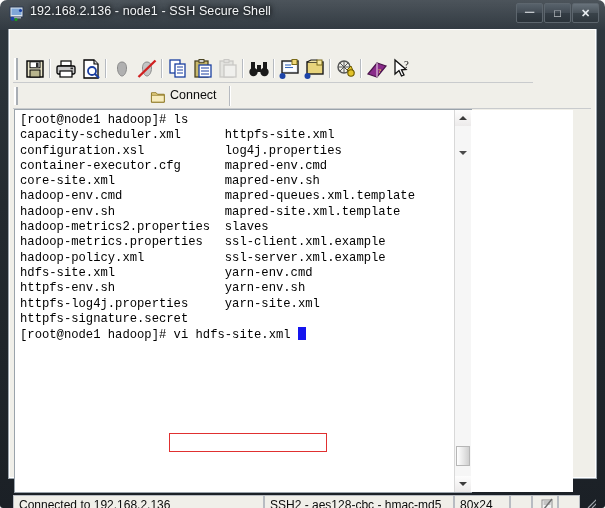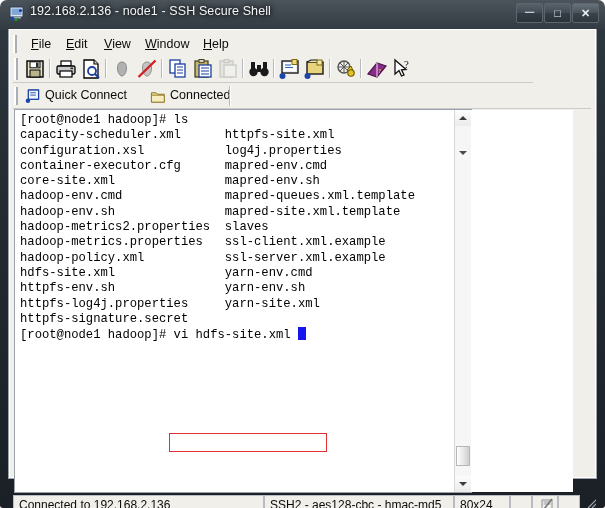--- a/index.html
+++ b/index.html
@@ -300,31 +300,20 @@
     <div class="winbtn" id="btn-max">
       <span>□</span>
     </div>
     <div class="winbtn" id="btn-close">
       <span>✕</span>
     </div>
   </div>
 
   <div id="client">
 
-    <div id="menubar">
-      <div id="menu-grip">
-        <i class="a"></i>
-          <i class="b"></i>
-      </div>
-      <div class="menu-item" style="left:12px;"><u>F</u>ile</div>
-      <div class="menu-item" style="left:47px;"><u>E</u>dit</div>
-      <div class="menu-item" style="left:85px;"><u>V</u>iew</div>
-      <div class="menu-item" style="left:126px;"><u>W</u>indow</div>
-      <div class="menu-item" style="left:184px;"><u>H</u>elp</div>
-    </div>
 
     <div id="toolbar">
       <div id="tb-grip">
         <i class="a"></i>
           <i class="b"></i>
       </div>
       <div id="tb-edge"></div>
 
       <div class="tb-btn" style="left:10px;">
         <svg viewBox="0 0 24 24" width="24" height="24">
@@ -457,37 +446,27 @@
       </div>
     </div>
 
     <div id="qcbar">
       <div id="qc-grip">
         <i class="a"></i>
           <i class="b"></i>
       </div>
       <div id="qc-edge"></div>
 
-      <div class="qc-btn" style="left:10px; padding-left:22px;">
-        <svg class="qc-icon" style="left:2px;" viewBox="0 0 16 16">
-          <rect x="3" y="1" width="11" height="10" fill="#eef3fa" stroke="#1b3fa0" stroke-width="1.1"></rect>
-          <path d="M3 1 L14 1 L14 11 L3 11 Z" fill="none" stroke="#1b3fa0" stroke-width="1"></path>
-          <line x1="5" y1="4" x2="11" y2="4" stroke="#1b3fa0" stroke-width="0.9"></line>
-          <line x1="5" y1="6.5" x2="11" y2="6.5" stroke="#1b3fa0" stroke-width="0.9"></line>
-          <circle cx="2.6" cy="12.6" r="2.4" fill="#1d44a8"></circle>
-        </svg>
-        <span>Quick Connect</span>
-      </div>
 
       <div class="qc-btn" style="left:135px; padding-left:22px;">
         <svg class="qc-icon" style="left:2px;" viewBox="0 0 16 16">
           <path d="M1 4 h5 l1.4 1.6 h7.3 v8.4 h-13.7 z" fill="#efd98c" stroke="#8a7420" stroke-width="1"></path>
           <path d="M1 6.6 h13.7 v7.4 h-13.7 z" fill="#f7ecbd" stroke="#8a7420" stroke-width="0.9"></path>
         </svg>
-        <span>Connected</span>
+        <span>Connect</span>
       </div>
       <div id="qc-div"></div>
     </div>
 
     <div id="term-wrap">
       <div id="term">
         <div id="term-text"><div class="termline">[root@node1 hadoop]# ls</div><div class="termline">capacity-scheduler.xml      httpfs-site.xml</div><div class="termline">configuration.xsl           log4j.properties</div><div class="termline">container-executor.cfg      mapred-env.cmd</div><div class="termline">core-site.xml               mapred-env.sh</div><div class="termline">hadoop-env.cmd              mapred-queues.xml.template</div><div class="termline">hadoop-env.sh               mapred-site.xml.template</div><div class="termline">hadoop-metrics2.properties  slaves</div><div class="termline">hadoop-metrics.properties   ssl-client.xml.example</div><div class="termline">hadoop-policy.xml           ssl-server.xml.example</div><div class="termline">hdfs-site.xml               yarn-env.cmd</div><div class="termline">httpfs-env.sh               yarn-env.sh</div><div class="termline">httpfs-log4j.properties     yarn-site.xml</div><div class="termline">httpfs-signature.secret</div><div class="termline"><span>[root@node1 hadoop]# </span><span>vi hdfs-site.xml </span><span id="cursor" style="background: rgb(21, 21, 238);"></span></div></div>
         <div id="cmdbox" style="border-color: rgb(224, 48, 48);"></div>
       </div>
 

